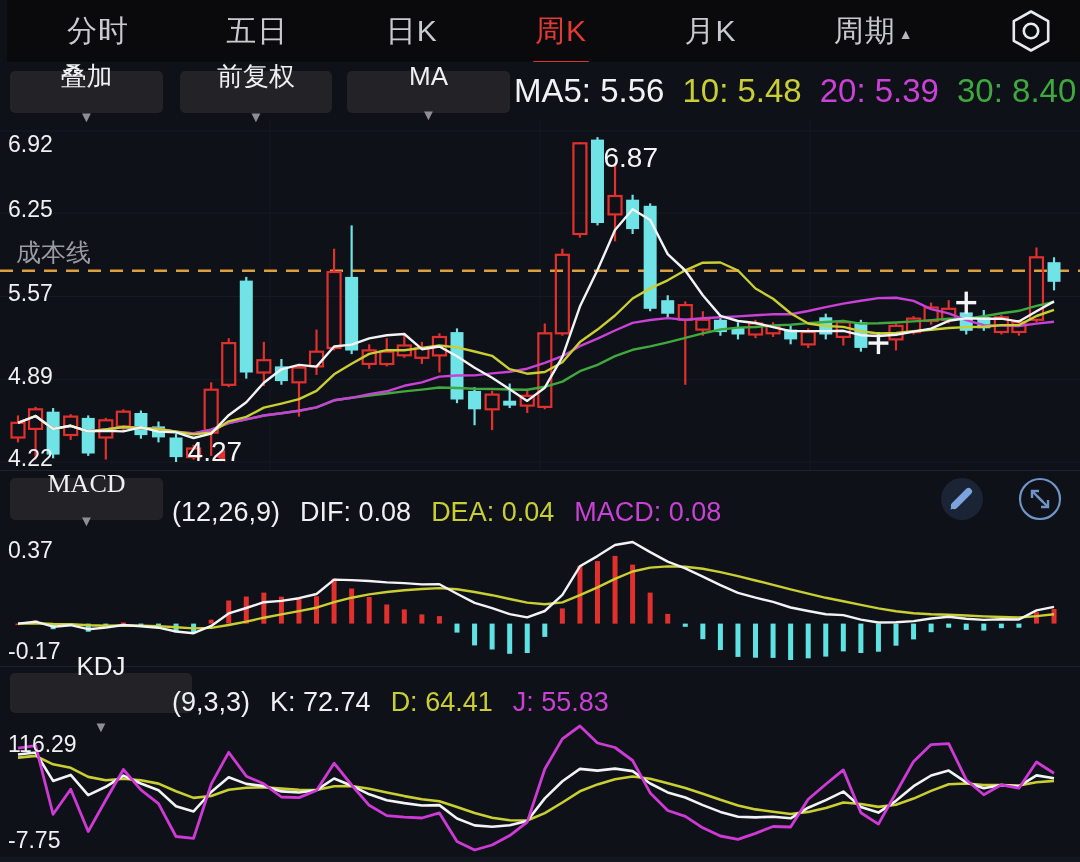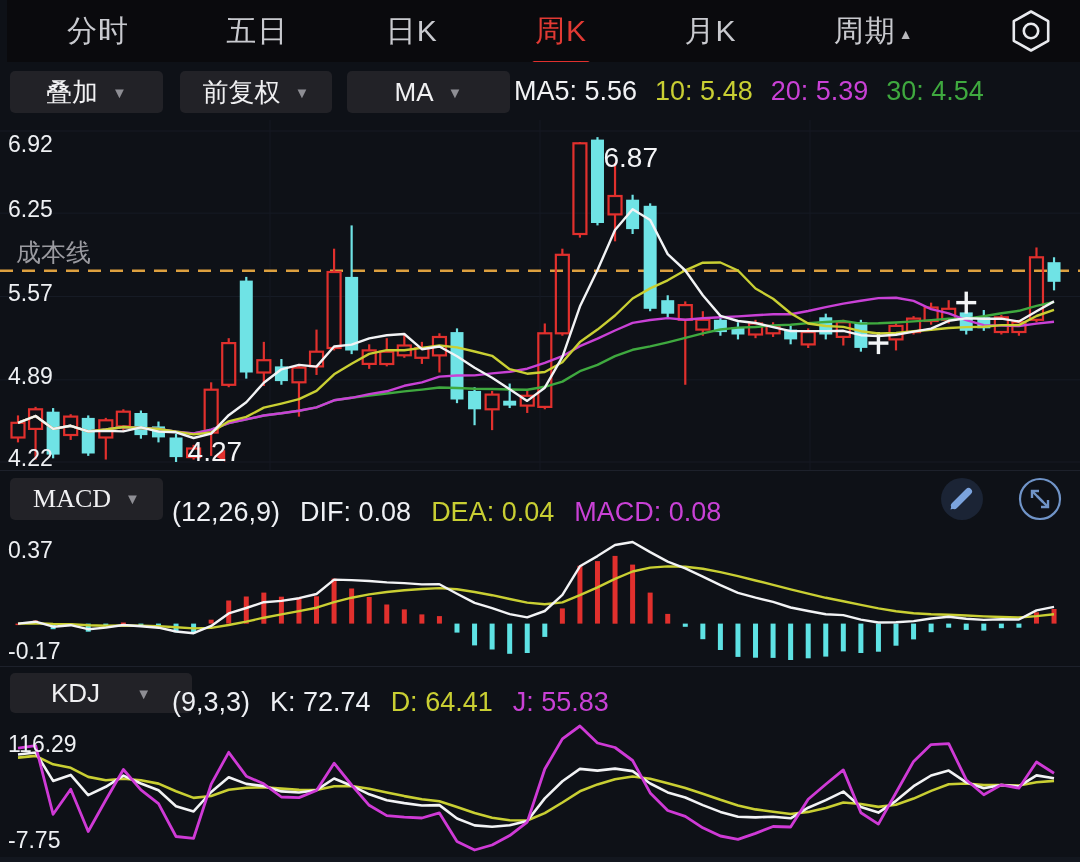--- a/index.html
+++ b/index.html
@@ -21,24 +21,24 @@
     content:"";position:absolute;left:50%;transform:translateX(-50%);
     bottom:-10px;width:58px;height:5px;border-radius:3px;background:#e0302e;
   }
   .tab .tri{font-size:14px;color:#b8b8bc;margin-left:3px;vertical-align:2px;}
   .gearwrap{width:44px;height:44px;display:flex;align-items:center;justify-content:center;cursor:pointer;}
   
   .toolbar{position:absolute;left:0;top:62px;width:1080px;height:58px;background:#0e1117;}
   .dd-btn{
     position:absolute;top:9px;height:42px;background:#222227;border-radius:5px;
     display:flex;align-items:center;justify-content:center;gap:14px;
-    color:#f0f0f2;font-size:26px;cursor:pointer;box-sizing:border-box;
+    color:#f0f0f2;font-size:26px;cursor:pointer;box-sizing:border-box;flex-direction:column;
   }
   .dd-caret{font-size:15px;color:#8e8e94;}
-  .readouts{position:absolute;left:514px;top:0;height:58px;display:flex;align-items:center;gap:18px;font-size:27px;white-space:nowrap;}
+  .readouts{position:absolute;left:514px;top:0;height:58px;display:flex;align-items:center;gap:18px;font-size:33px;white-space:nowrap;}
   
   .phead{
     position:absolute;left:0;width:1080px;background:#0e1117;border-top:1px solid #1d212b;
     box-sizing:border-box;
   }
   .phead .dd-btn{top:7px;}
   .phead .vals{position:absolute;left:172px;top:0;bottom:0;display:flex;align-items:flex-end;gap:20px;font-size:27px;white-space:nowrap;}
   .iconbtn{position:absolute;top:6px;width:44px;height:44px;cursor:pointer;}
   
   svg.chart{position:absolute;left:0;display:block;}
@@ -75,21 +75,21 @@
       <span class="dd-caret">▼</span>
     </div>
     <div class="dd-btn" style="left:347px;width:163px;">
       <span>MA</span>
       <span class="dd-caret">▼</span>
     </div>
     <div class="readouts">
       <span style="color: rgb(241, 242, 244);">MA5: 5.56</span>
       <span style="color: rgb(201, 207, 51);">10: 5.48</span>
       <span style="color: rgb(201, 65, 214);">20: 5.39</span>
-      <span style="color: rgb(63, 169, 63);">30: 4.54</span>
+      <span style="color: rgb(63, 169, 63);">30: 8.40</span>
     </div>
   </div>
 
   <svg id="mainChart" class="chart" style="top:120px;" width="1080" height="350">
       <g>
         <line x1="0" y1="11" x2="1080" y2="11" stroke="#161b25" stroke-width="1"></line>
         <line x1="0" y1="93.13703703703702" x2="1080" y2="93.13703703703702" stroke="#161b25" stroke-width="1"></line>
         <line x1="0" y1="176.49999999999994" x2="1080" y2="176.49999999999994" stroke="#161b25" stroke-width="1"></line>
         <line x1="0" y1="259.86296296296297" x2="1080" y2="259.86296296296297" stroke="#161b25" stroke-width="1"></line>
         <line x1="0" y1="342" x2="1080" y2="342" stroke="#161b25" stroke-width="1"></line>

